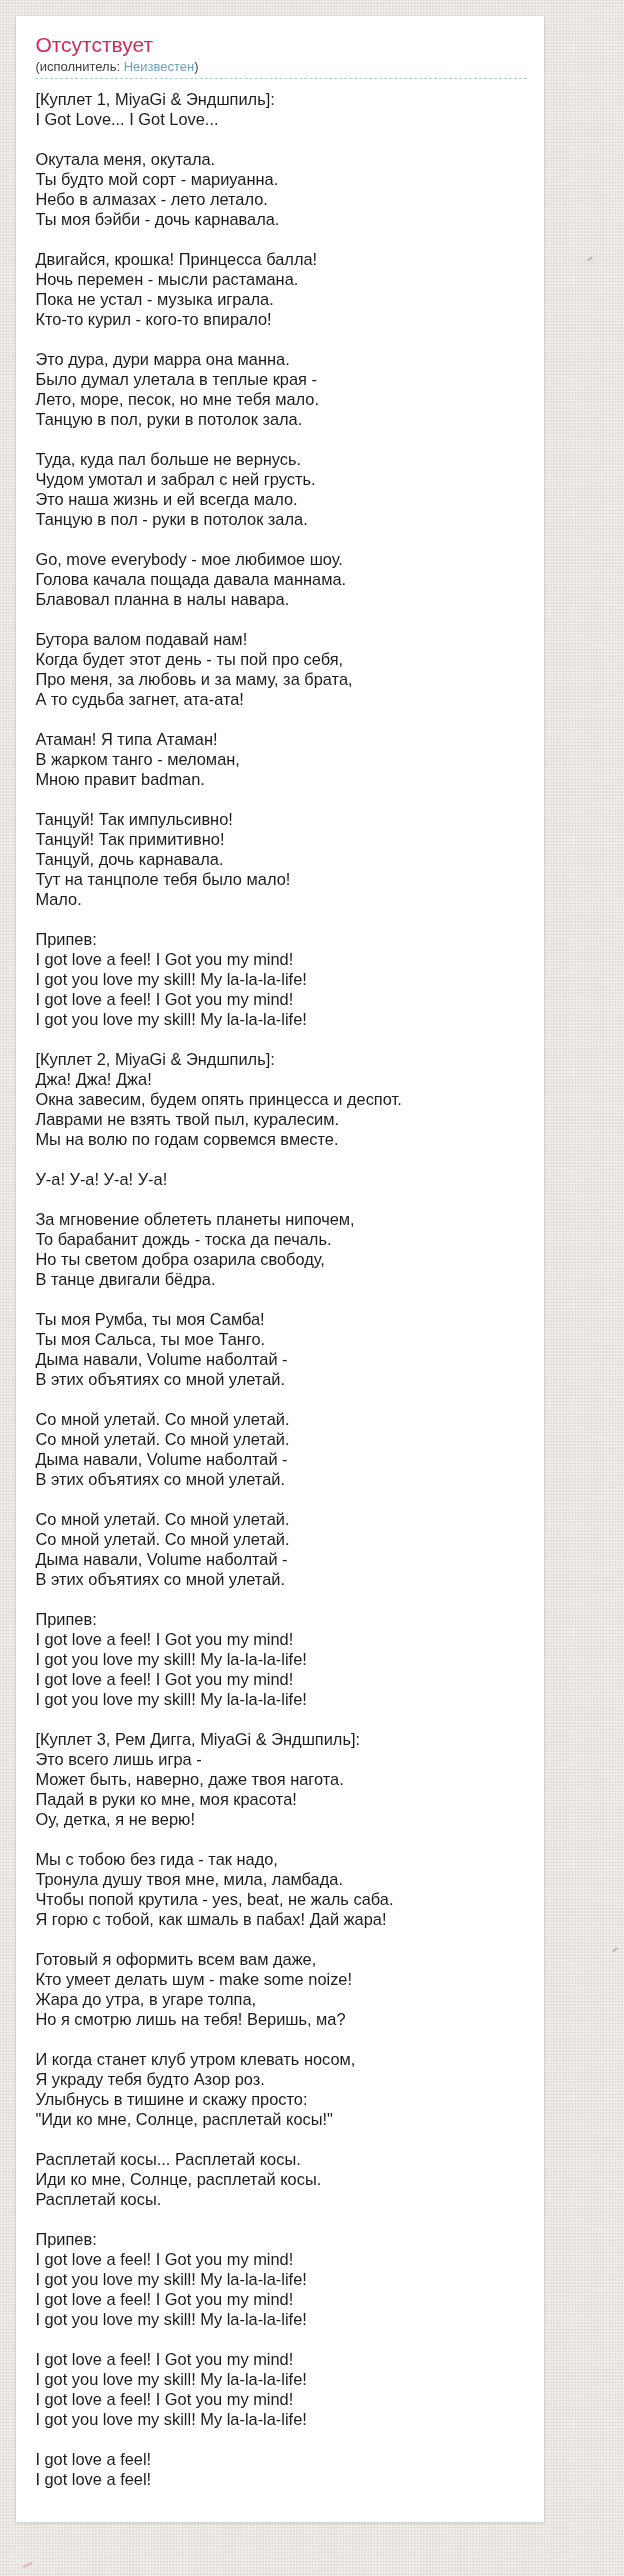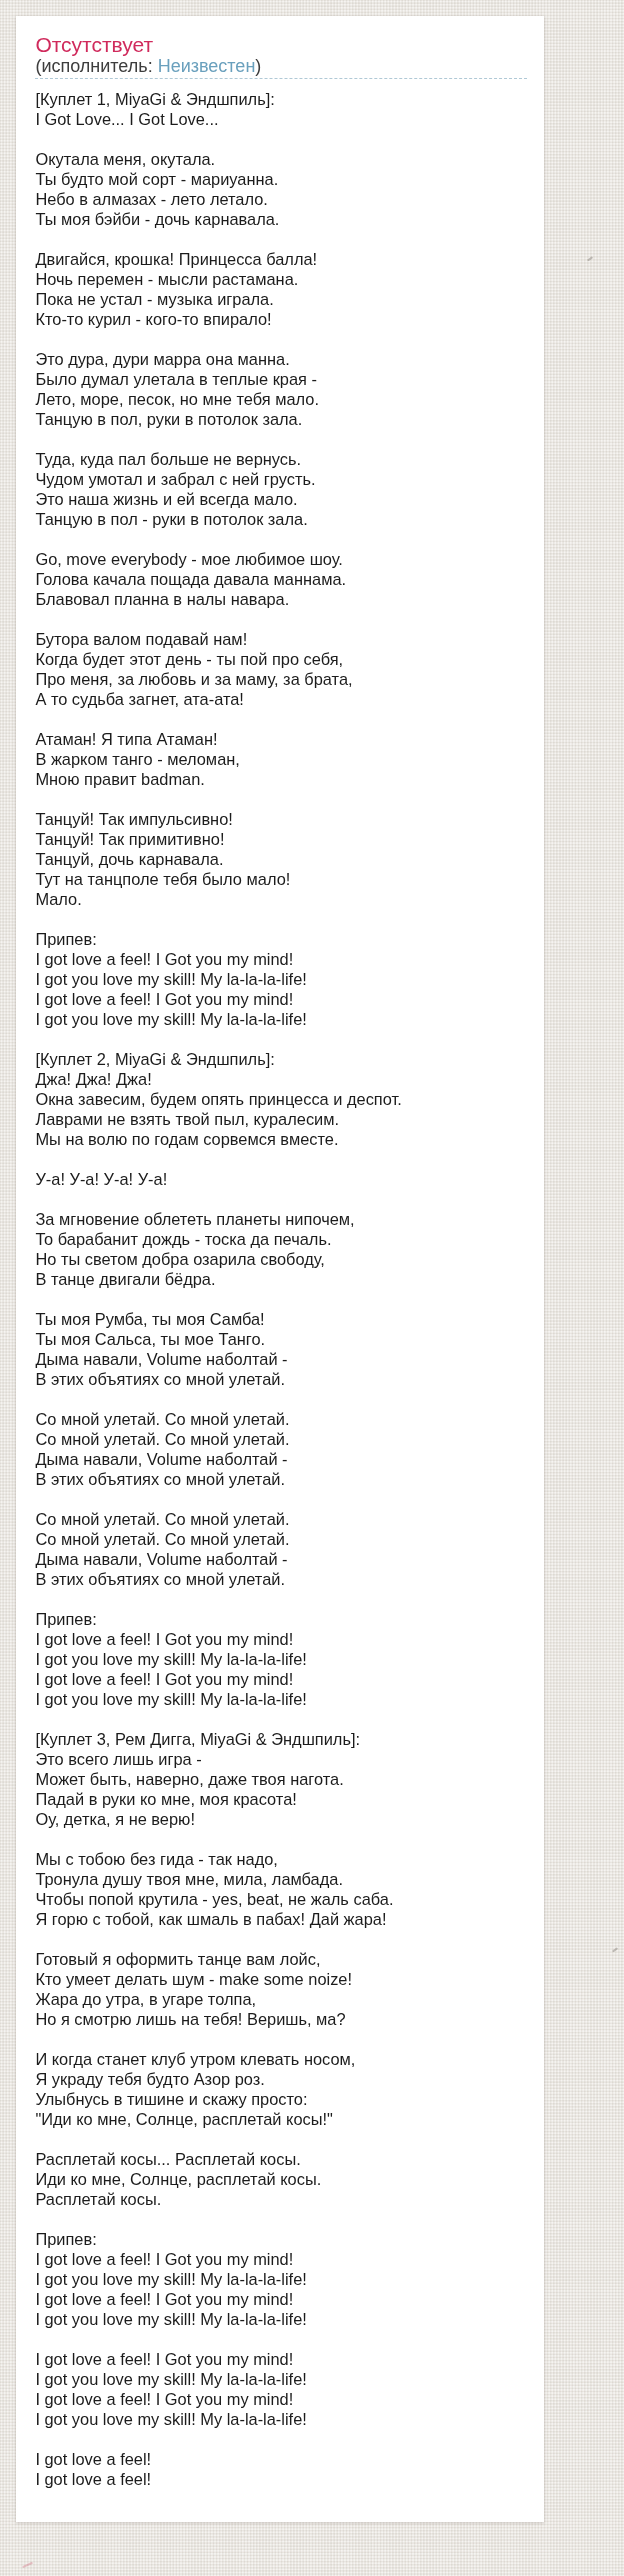--- a/index.html
+++ b/index.html
@@ -28,21 +28,21 @@
     background:var(--c-card);
     box-shadow:0 0.8px 3.1px rgba(90,80,70,.25);
     padding:17px 17px 16.4px 19px;
   }
   h1.song-title{
     margin:0 0 1.6px 0;
     font-size:21px;line-height:23.4px;font-weight:400;
     color:var(--c-title);
   }
   .artist-line{
-    font-size:18px;line-height:17px;color:var(--c-muted);
+    font-size:13px;line-height:17px;color:var(--c-muted);
   }
   .artist-line a{
     color:var(--c-link);text-decoration:none;cursor:pointer;
   }
   .dashed-divider{
     border-top:0.8px dashed var(--c-divider);
     height:0;margin-top:3.1px;
   }
   .lyrics{
     margin-top:10px;
@@ -171,21 +171,21 @@
         <div class="line">Падай в руки ко мне, моя красота!</div>
         <div class="line">Оу, детка, я не верю!</div>
       </div>
       <div class="stanza">
         <div class="line">Мы с тобою без гида - так надо,</div>
         <div class="line">Тронула душу твоя мне, мила, ламбада.</div>
         <div class="line">Чтобы попой крутила - yes, beat, не жаль саба.</div>
         <div class="line">Я горю с тобой, как шмаль в пабах! Дай жара!</div>
       </div>
       <div class="stanza">
-        <div class="line">Готовый я оформить танце вам лойс,</div>
+        <div class="line">Готовый я оформить всем вам даже,</div>
         <div class="line">Кто умеет делать шум - make some noize!</div>
         <div class="line">Жара до утра, в угаре толпа,</div>
         <div class="line">Но я смотрю лишь на тебя! Веришь, ма?</div>
       </div>
       <div class="stanza">
         <div class="line">И когда станет клуб утром клевать носом,</div>
         <div class="line">Я украду тебя будто Азор роз.</div>
         <div class="line">Улыбнусь в тишине и скажу просто:</div>
         <div class="line">"Иди ко мне, Солнце, расплетай косы!"</div>
       </div>

